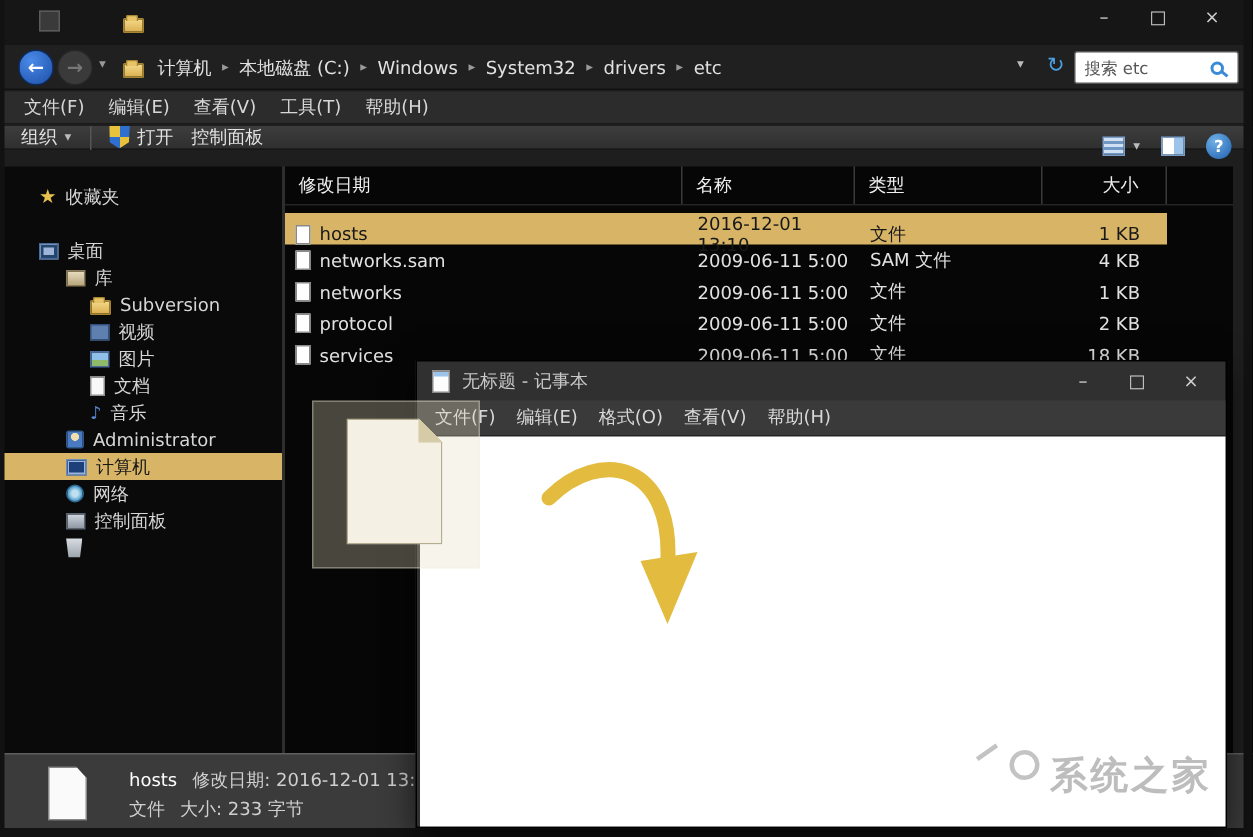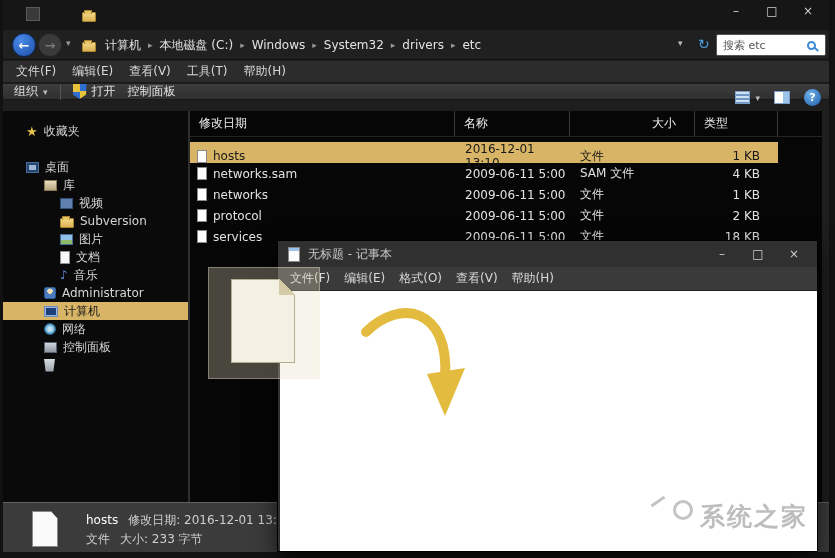--- a/index.html
+++ b/index.html
@@ -192,26 +192,26 @@
     <div class="side-gap"></div>
     <div class="side-item lvl0">
       <span class="ic ic-desktop"></span>
       <span>桌面</span>
     </div>
     <div class="side-item lvl1">
       <span class="ic ic-library"></span>
       <span>库</span>
     </div>
     <div class="side-item lvl2">
+      <span class="ic ic-folder"></span>
+      <span>Subversion</span>
+    </div>
+    <div class="side-item lvl2">
       <span class="ic ic-video"></span>
       <span>视频</span>
-    </div>
-    <div class="side-item lvl2">
-      <span class="ic ic-folder"></span>
-      <span>Subversion</span>
     </div>
     <div class="side-item lvl2">
       <span class="ic ic-picture"></span>
       <span>图片</span>
     </div>
     <div class="side-item lvl2">
       <span class="ic ic-docs"></span>
       <span>文档</span>
     </div>
     <div class="side-item lvl2">
@@ -238,22 +238,22 @@
       <span class="ic ic-recycle"></span>
     </div>
   </div>
   <div class="divider-v"></div>
 
   
   <div class="filepane">
     <div class="cols">
       <div class="col">修改日期</div>
       <div class="col">名称</div>
+      <div class="col">类型</div>
       <div class="col size">大小</div>
-      <div class="col">类型</div>
       <div class="col filler"></div>
     </div>
     <div class="rows">
       <div class="row sel">
         <div class="cell name">
             <span class="ic-file"></span>
             <span>hosts</span>
           </div>
         <div class="cell">2016-12-01 13:10</div>
         <div class="cell">文件</div>

